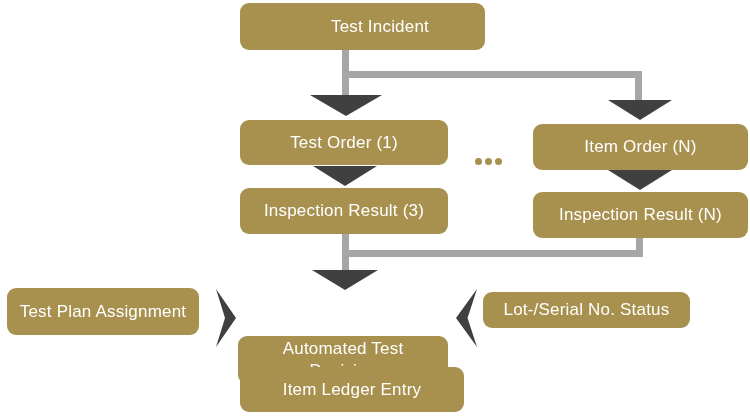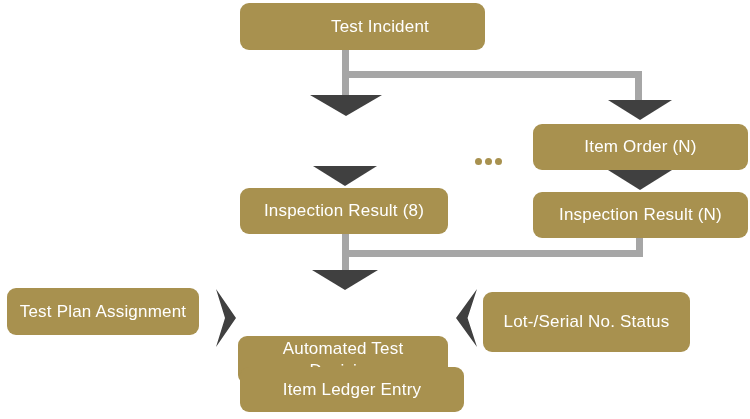--- a/index.html
+++ b/index.html
@@ -62,42 +62,45 @@
   <div class="chevron-left" style="left:456px;top:289px;width:21px;height:58px;"></div>
 
   <div class="dot" style="left:475px;top:158px;"></div>
   <div class="dot" style="left:485px;top:158px;"></div>
   <div class="dot" style="left:495px;top:158px;"></div>
 
   <div class="node" style="left:240px;top:3px;width:210px;height:47px;padding-left:35px;">
     <span>Test Incident</span>
   </div>
 
+  <div class="node" style="left:240px;top:120px;width:208px;height:45px;">
+    <span>Test Order (1)</span>
+  </div>
 
   <div class="node" style="left:240px;top:188px;width:208px;height:46px;">
-    <span>Inspection Result (8)</span>
+    <span>Inspection Result (3)</span>
   </div>
 
   <div class="node" style="left:533px;top:124px;width:215px;height:46px;">
     <span>Item Order (N)</span>
   </div>
 
   <div class="node" style="left:533px;top:192px;width:215px;height:46px;">
     <span>Inspection Result (N)</span>
   </div>
 
   <div class="node" style="left:238px;top:304px;width:210px;height:48px;margin-top:32px;">
     <span style="width:150px;">Automated Test Decision</span>
   </div>
 
   <div class="node" style="left:7px;top:288px;width:192px;height:47px;">
     <span>Test Plan Assignment</span>
   </div>
 
-  <div class="node" style="left:483px;top:292px;width:207px;height:60px;">
+  <div class="node" style="left:483px;top:292px;width:207px;height:36px;">
     <span>Lot-/Serial No. Status</span>
   </div>
 
   <div class="node" style="left:240px;top:367px;width:224px;height:45px;">
     <span>Item Ledger Entry</span>
   </div>
 
 </div>
 
 </body></html>

